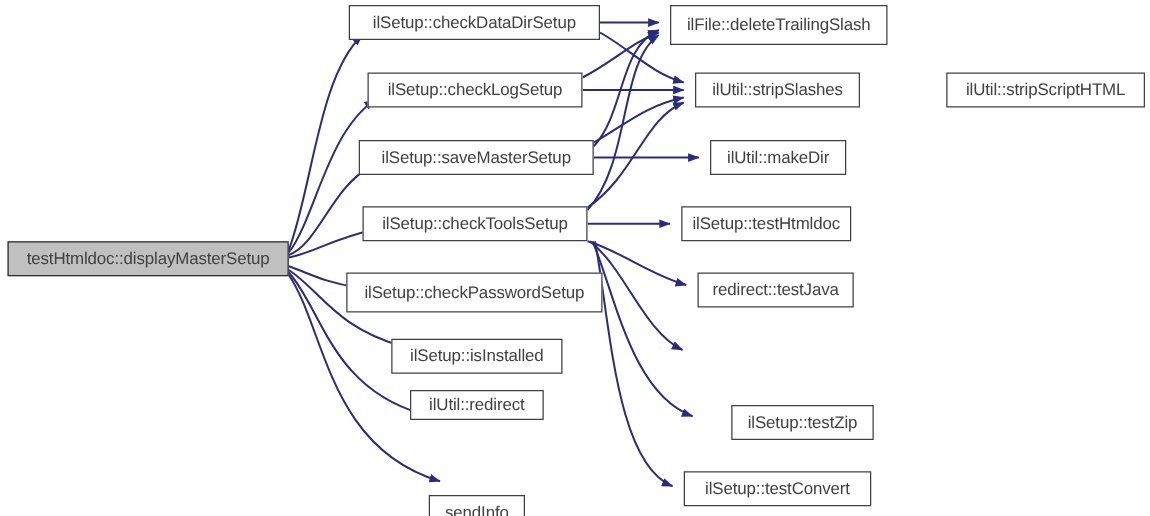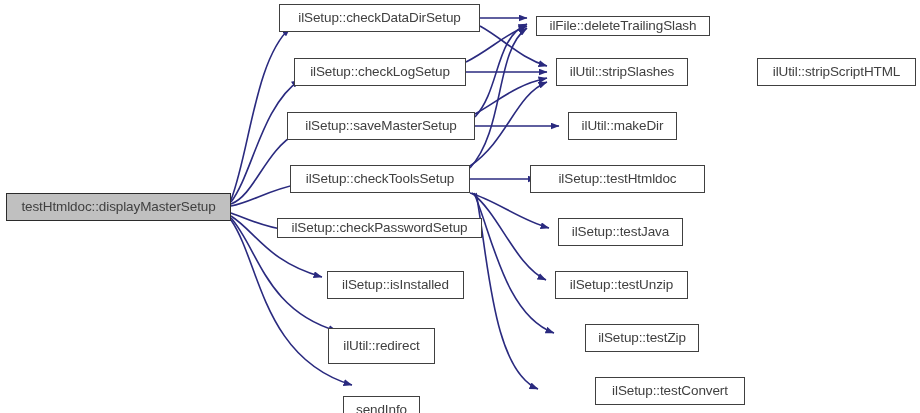--- a/index.html
+++ b/index.html
@@ -79,61 +79,58 @@
         <path d="M 474,193 C 492,235 505,315 554,333" marker-end="url(#arrow)"></path>
         <path d="M 476,193 C 488,255 492,370 538,389" marker-end="url(#arrow)"></path>
       </g>
   </svg>
 <div class="node root" style="left: 6px; top: 193px; width: 225px; height: 28px;">
       <span class="label">testHtmldoc::displayMasterSetup</span>
     </div>
     <div class="node" style="left: 279px; top: 4px; width: 201px; height: 28px;">
       <span class="label">ilSetup::checkDataDirSetup</span>
     </div>
-    <div class="node" style="left: 536px; top: 4px; width: 174px; height: 20px; margin-top: 12px;">
+    <div class="node" style="left: 536px; top: 4px; width: 174px; height: 32px;">
       <span class="label">ilFile::deleteTrailingSlash</span>
     </div>
     <div class="node" style="left: 294px; top: 58px; width: 172px; height: 28px;">
       <span class="label">ilSetup::checkLogSetup</span>
     </div>
     <div class="node" style="left: 556px; top: 58px; width: 132px; height: 28px;">
       <span class="label">ilUtil::stripSlashes</span>
     </div>
     <div class="node" style="left: 757px; top: 58px; width: 159px; height: 28px;">
       <span class="label">ilUtil::stripScriptHTML</span>
     </div>
     <div class="node" style="left: 287px; top: 112px; width: 188px; height: 28px;">
       <span class="label">ilSetup::saveMasterSetup</span>
     </div>
     <div class="node" style="left: 568px; top: 112px; width: 109px; height: 28px;">
       <span class="label">ilUtil::makeDir</span>
     </div>
     <div class="node" style="left: 290px; top: 165px; width: 180px; height: 28px;">
       <span class="label">ilSetup::checkToolsSetup</span>
     </div>
-    <div class="node" style="left: 530px; top: 165px; width: 175px; height: 28px;">
+    <div class="node" style="left: 545px; top: 165px; width: 136px; height: 28px;">
       <span class="label">ilSetup::testHtmldoc</span>
     </div>
-    <div class="node" style="left: 277px; top: 218px; width: 205px; height: 20px;">
+    <div class="node" style="left: 277px; top: 218px; width: 205px; height: 32px;">
       <span class="label">ilSetup::checkPasswordSetup</span>
     </div>
     <div class="node" style="left: 558px; top: 218px; width: 125px; height: 28px;">
-      <span class="label">ilSetup::testJava</span>
+      <span class="label">redirect::testJava</span>
     </div>
-    <div class="node" style="left: 327px; top: 271px; width: 137px; height: 28px;">
+    <div class="node" style="left: 313px; top: 271px; width: 137px; height: 28px;">
       <span class="label">ilSetup::isInstalled</span>
     </div>
-    <div class="node" style="left: 555px; top: 271px; width: 133px; height: 28px;">
-      <span class="label">ilSetup::testUnzip</span>
-    </div>
-    <div class="node" style="left: 328px; top: 328px; width: 107px; height: 36px;">
+    <div class="node" style="left: 328px; top: 312px; width: 107px; height: 24px;">
       <span class="label">ilUtil::redirect</span>
     </div>
     <div class="node" style="left: 585px; top: 324px; width: 114px; height: 28px;">
       <span class="label">ilSetup::testZip</span>
     </div>
     <div class="node" style="left: 343px; top: 396px; width: 77px; height: 28px;">
       <span class="label">sendInfo</span>
     </div>
-    <div class="node" style="left: 547px; top: 377px; width: 150px; height: 28px; margin-left: 48px;">
+    <div class="node" style="left: 547px; top: 377px; width: 150px; height: 28px;">
       <span class="label">ilSetup::testConvert</span>
     </div>
   </div>
 
 </body></html>

